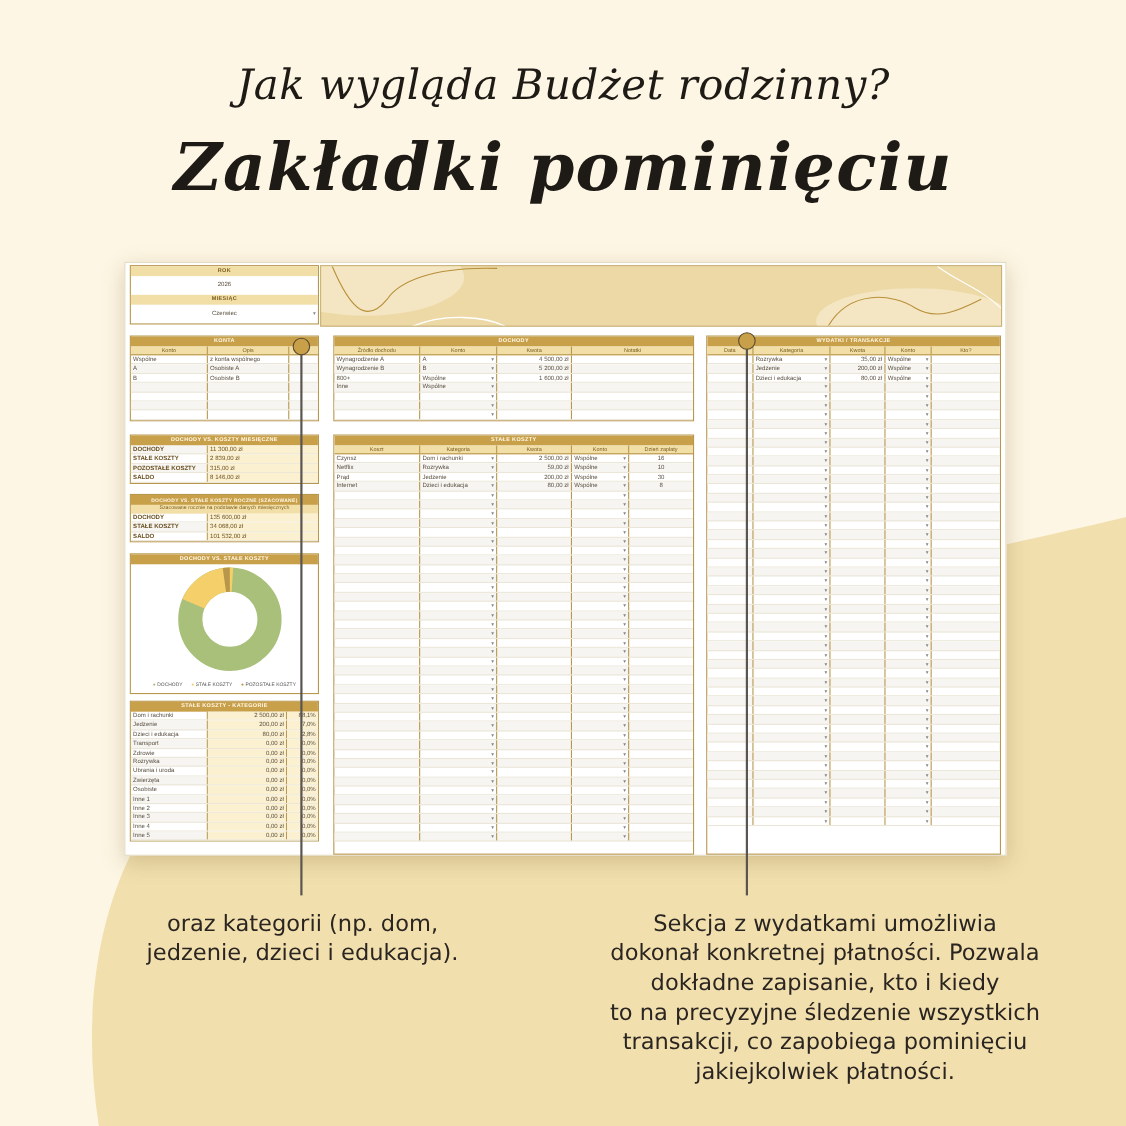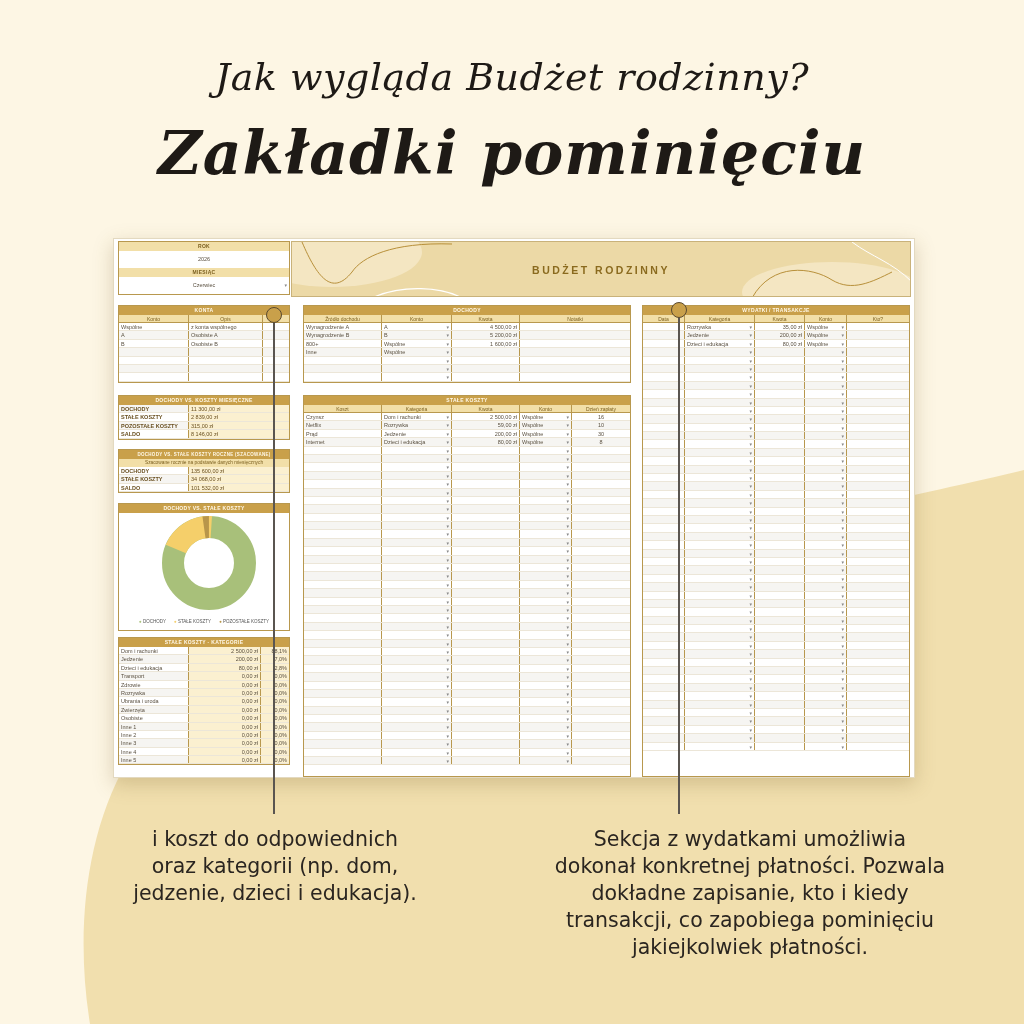--- a/index.html
+++ b/index.html
@@ -93,21 +93,20 @@
 
   <div class="banner">
     <svg width="620" height="56" viewBox="0 0 620 56">
       <ellipse cx="40" cy="10" rx="90" ry="35" fill="#f4e6c2"></ellipse>
       <ellipse cx="540" cy="50" rx="90" ry="30" fill="#f4e6c2"></ellipse>
       <path d="M10,0 C25,35 40,55 60,30 C70,15 100,0 160,2" stroke="#b8903a" stroke-width="1" fill="none"></path>
       <path d="M460,56 C480,20 520,25 540,38 C560,50 580,40 600,30" stroke="#b8903a" stroke-width="1" fill="none"></path>
       <path d="M80,56 C110,42 150,45 170,56" stroke="#ffffff" stroke-width="1.2" fill="none"></path>
       <path d="M560,0 C580,15 600,20 620,40" stroke="#ffffff" stroke-width="1" fill="none"></path>
     </svg>
-    <div class="banner-title">BUDŻET RODZINNY</div>
   </div>
 
   <div class="panel framed" style="left:4px; top:66px; width:172px;">
     <div class="hdr">KONTA</div>
     <div class="subhdr">
       <div style="width:70px">Konto</div>
       <div style="width:74px">Opis</div>
       <div style="flex:1"></div>
     </div>
     <div>
@@ -1008,23 +1007,23 @@
       </div>
   </div>
 </div>
 
 <div class="callout-dot" style="left:266px; top:307px;"></div>
 <div class="callout-line" style="left:273px; top:322px; height:492px;"></div>
 <div class="callout-dot" style="left:671px; top:302px;"></div>
 <div class="callout-line" style="left:678px; top:317px; height:497px;"></div>
 
 <div class="caption" style="left:90px; top:826px; width:370px;">
-    <div>i koszt do odpowiednich</div>
     <div>oraz kategorii (np. dom,</div>
     <div>jedzenie, dzieci i edukacja).</div>
 </div>
 <div class="caption" style="left:500px; top:826px; width:500px;">
   <div>Sekcja z wydatkami umożliwia</div>
     <div>dokonał konkretnej płatności. Pozwala</div>
     <div>dokładne zapisanie, kto i kiedy</div>
+    <div>to na precyzyjne śledzenie wszystkich</div>
     <div>transakcji, co zapobiega pominięciu</div>
     <div>jakiejkolwiek płatności.</div>
 </div>
 
 </body></html>

